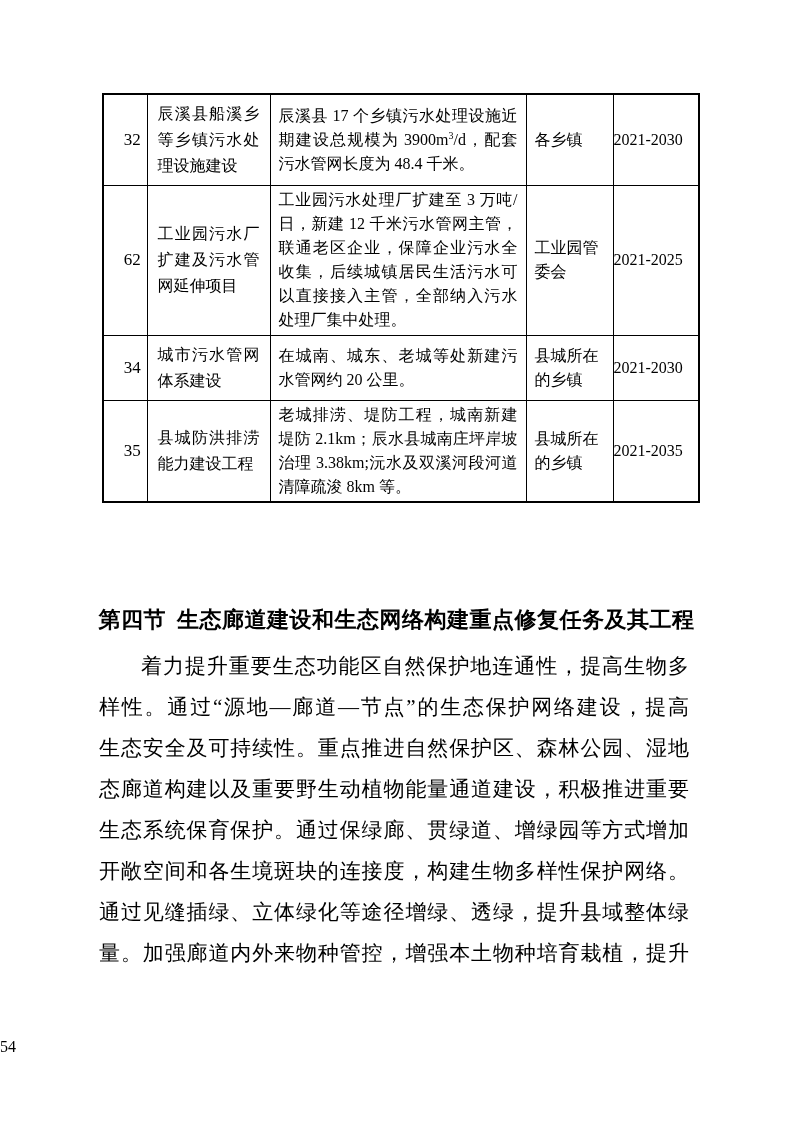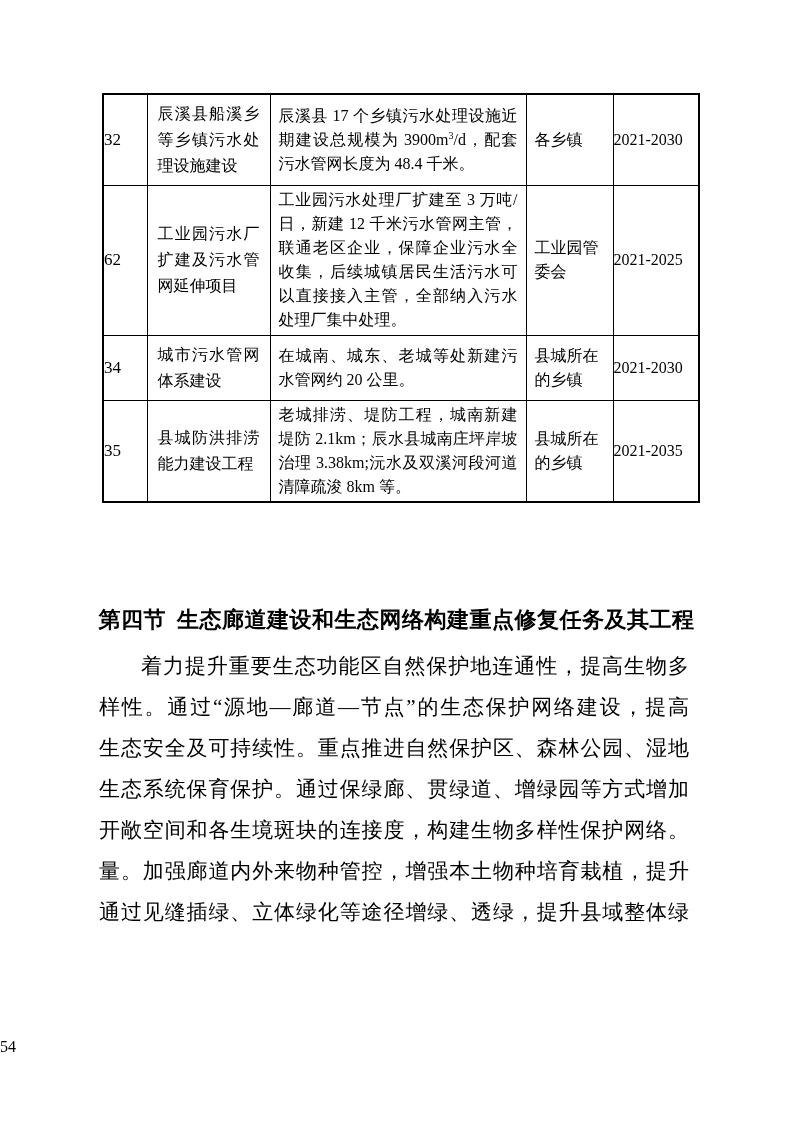--- a/index.html
+++ b/index.html
@@ -20,21 +20,21 @@
     vertical-align:middle;
     font-size:16px;
     padding:0;
     overflow:hidden;
   }
   th{
     font-family:"Liberation Sans","DejaVu Sans",sans-serif;
     font-weight:bold;font-size:17px;
     text-align:center;white-space:pre-line;line-height:26px;
   }
-  td.no{font-size:17px;}
+  td.no{text-align:center;font-size:17px;padding-left:14px;}
   td.name{
     text-align:justify;line-height:26px;padding:4px 10px;
   }
   td.task{
     text-align:justify;line-height:24px;padding:2px 8px;
   }
   td.task sup{font-size:10px;line-height:0;}
   td.area{
     text-align:left;line-height:24px;padding:2px 8px;
   }
@@ -110,19 +110,20 @@
 </div>
 
 <div class="sec-heading">
   <span class="sec-label">第四节</span><span>生态廊道建设和生态网络构建重点修复任务及其工程</span>
 </div>
 
 <div class="para">
   <div class="pline indent">着力提升重要生态功能区自然保护地连通性，提高生物多</div>
   <div class="pline">样性。通过“源地—廊道—节点”的生态保护网络建设，提高</div>
   <div class="pline">生态安全及可持续性。重点推进自然保护区、森林公园、湿地</div>
+  <div class="pline">态廊道构建以及重要野生动植物能量通道建设，积极推进重要</div>
   <div class="pline">生态系统保育保护。通过保绿廊、贯绿道、增绿园等方式增加</div>
   <div class="pline">开敞空间和各生境斑块的连接度，构建生物多样性保护网络。</div>
+  <div class="pline">通过见缝插绿、立体绿化等途径增绿、透绿，提升县域整体绿</div>
   <div class="pline">量。加强廊道内外来物种管控，增强本土物种培育栽植，提升</div>
-  <div class="pline">通过见缝插绿、立体绿化等途径增绿、透绿，提升县域整体绿</div>
 </div>
 
 <div class="page-number">54</div>
 
 </body></html>

